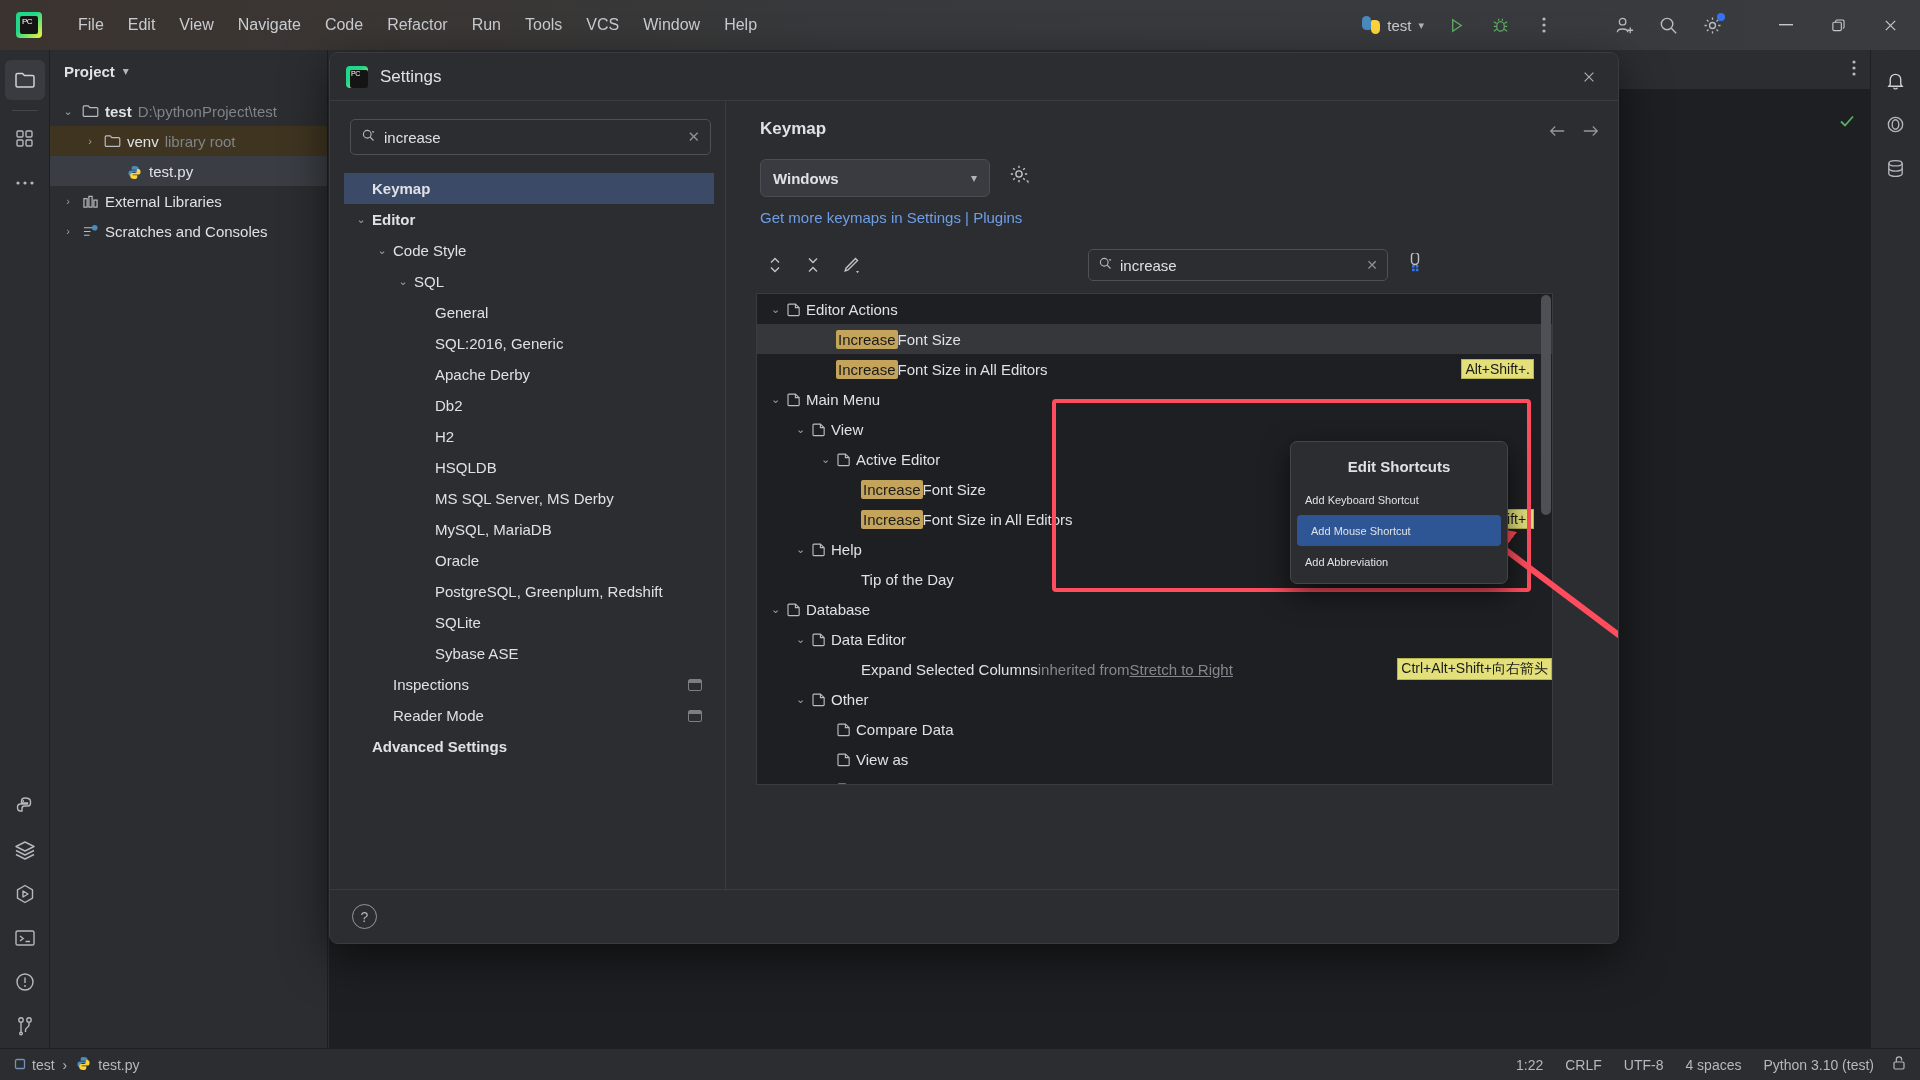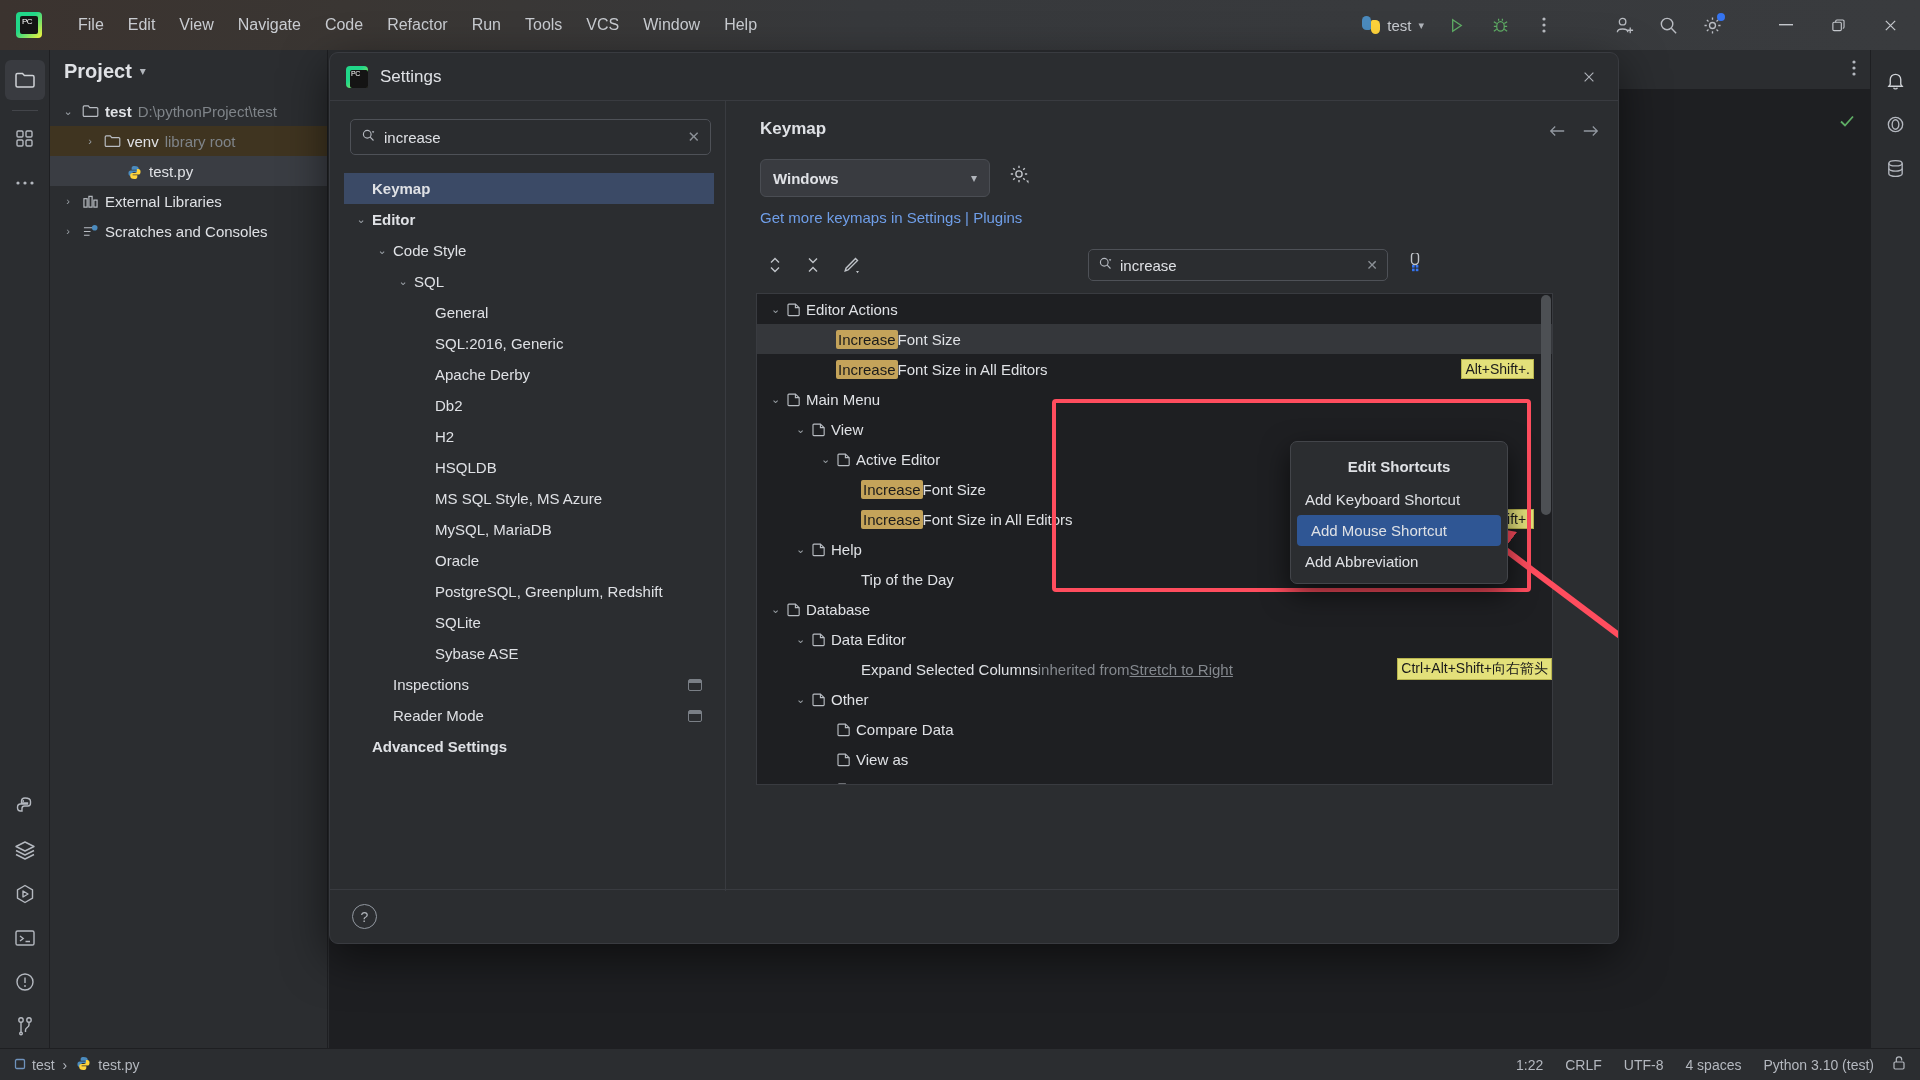--- a/index.html
+++ b/index.html
@@ -74,21 +74,21 @@
   }
 
   
   .project-panel {
     position: absolute; left: 50px; top: 50px; width: 278px; height: 998px;
     background: #2b2d30; border-right: 1px solid #1e1f22;
   }
   .project-head {
     height: 42px; display: flex; align-items: center; padding-left: 14px; gap: 8px;
   }
-  .project-head .title { font-size: 20px; font-weight: bold; color: #dfe1e5;}
+  .project-head .title { font-size: 15px; font-weight: bold; color: #dfe1e5;}
   .tree { padding-top: 4px; font-size: 15px; }
   .trow {
     height: 30px; display: flex; align-items: center; gap: 6px; padding-left: 10px;
     white-space: nowrap; color: #dfe1e5;
   }
   .trow.hl-venv { background: #3f3420; }
   .trow.hl-sel  { background: #3a3d43; }
   .chev { width: 16px; text-align:center; color:#9aa0a6; font-size: 11px; flex:none;}
   .folder-ico { width: 17px; height: 14px; flex:none; position: relative; }
   .folder-ico svg { display:block; }
@@ -232,21 +232,21 @@
   #anno-item   { left: 968px; top: 412px; width: 205px; height: 38px; }
   .anno-arrow { position: absolute; left: 1130px; top: 420px; width: 180px; height: 130px; pointer-events:none;}
 
   
   .ctx-menu {
     position: absolute; left: 960px; top: 340px; width: 218px;
     background: #2b2d30; border: 1px solid #43454a; border-radius: 7px;
     box-shadow: 0 10px 28px rgba(0,0,0,.6); padding: 6px 0; z-index: 30;
   }
   .ctx-head { height: 36px; display:flex; align-items:center; justify-content:center; font-size:15px; font-weight:bold; color:#dfe1e5;}
-  .ctx-item { height: 31px; display:flex; align-items:center; padding: 0 14px; font-size: 15px; color:#dfe1e5;}
+  .ctx-item { height: 31px; display:flex; align-items:center; padding: 0 14px; font-size: 11px; color:#dfe1e5;}
   .ctx-item.hi { background: #2f5694; margin: 0 6px; border-radius: 4px; }
 </style>
 </head>
 <body>
 
 <div id="root">
 
   <div class="titlebar">
     <div class="app-logo">
         <span class="pc">PC</span>
@@ -562,21 +562,21 @@
           <div class="snrow" style="padding-left: 69px;">
             <span class="arw"></span>
             <span class="lbl">H2</span>
           </div>
           <div class="snrow" style="padding-left: 69px;">
             <span class="arw"></span>
             <span class="lbl">HSQLDB</span>
           </div>
           <div class="snrow" style="padding-left: 69px;">
             <span class="arw"></span>
-            <span class="lbl">MS SQL Style, MS Azure</span>
+            <span class="lbl">MS SQL Server, MS Derby</span>
           </div>
           <div class="snrow" style="padding-left: 69px;">
             <span class="arw"></span>
             <span class="lbl">MySQL, MariaDB</span>
           </div>
           <div class="snrow" style="padding-left: 69px;">
             <span class="arw"></span>
             <span class="lbl">Oracle</span>
           </div>
           <div class="snrow" style="padding-left: 69px;">

